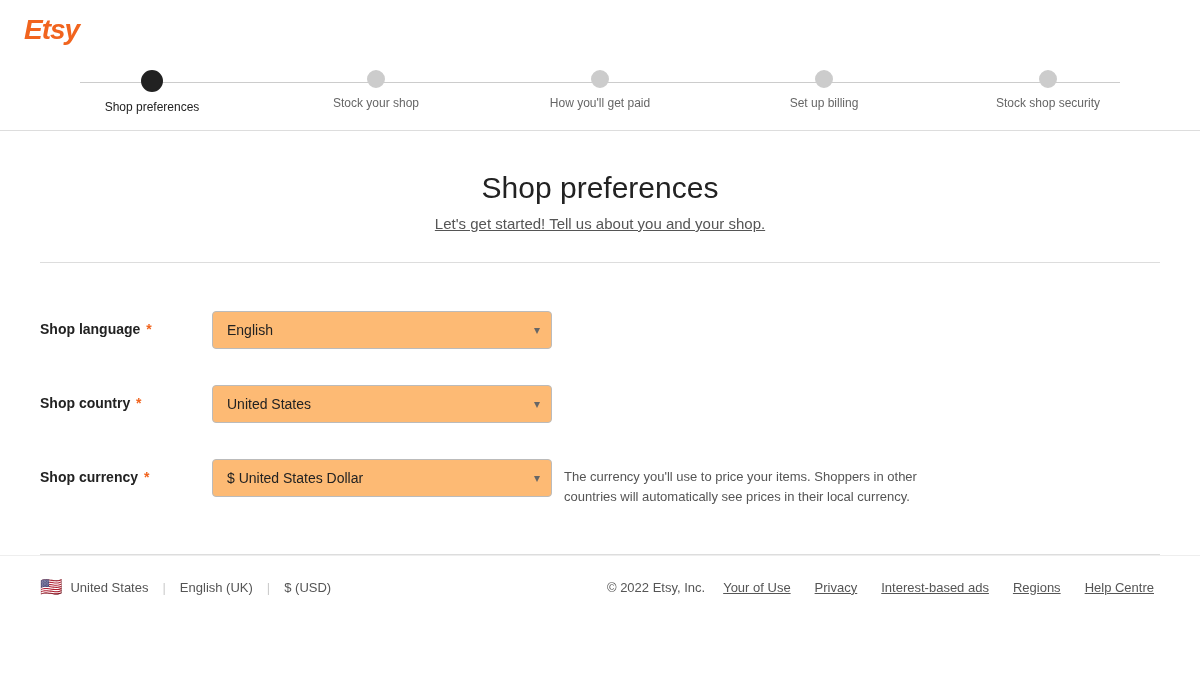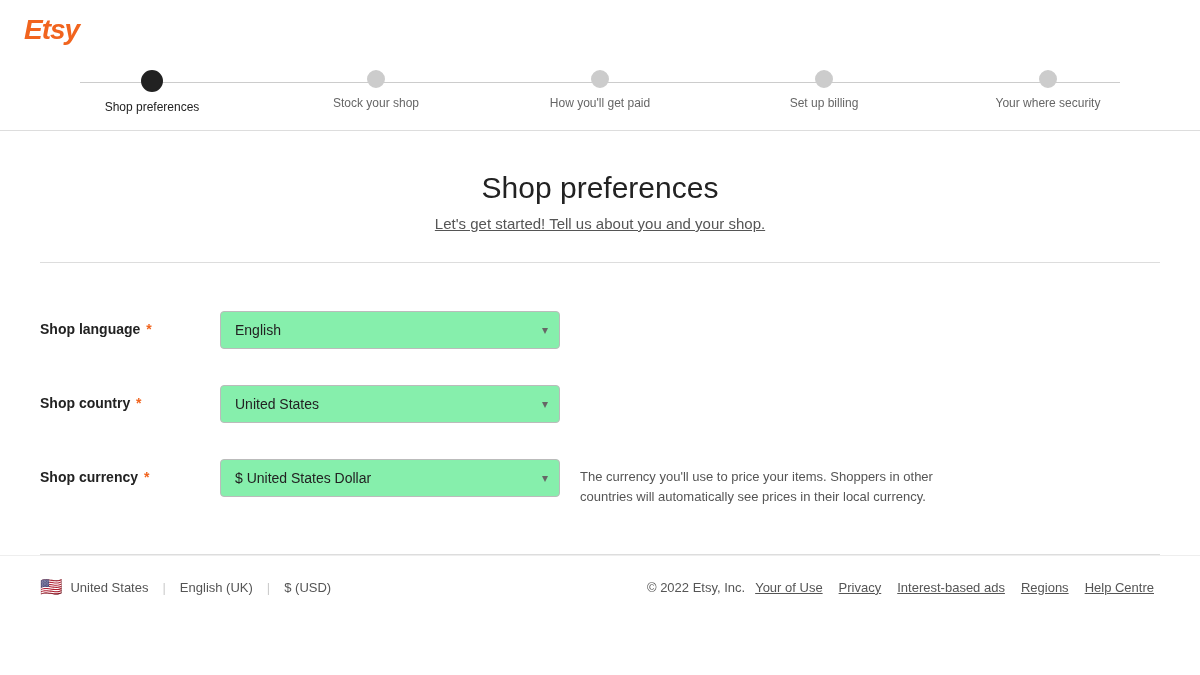--- a/index.html
+++ b/index.html
@@ -99,21 +99,21 @@
     
     .form-section {
       border-top: 1px solid #ddd;
       border-bottom: 1px solid #ddd;
       padding: 30px 0;
     }
     .form-row {
       display: flex;
       align-items: flex-start;
       padding: 18px 0;
-      gap: 20px;
+      gap: 12px;
     }
     .form-label {
       width: 160px;
       font-size: 14px;
       font-weight: 600;
       padding-top: 10px;
       flex-shrink: 0;
       color: #222;
     }
     .required-asterisk {
@@ -127,21 +127,21 @@
     .select-wrapper {
       position: relative;
     }
     .select-wrapper select {
       width: 100%;
       padding: 10px 36px 10px 14px;
       border: 1px solid #bbb;
       border-radius: 4px;
       font-size: 14px;
       color: #222;
-      background: #86efac;
+      background: #fdba74;
       appearance: none;
       -webkit-appearance: none;
       cursor: pointer;
       outline: none;
     }
     .chevron-icon {
       position: absolute;
       right: 12px;
       top: 50%;
       transform: translateY(-50%);
@@ -181,21 +181,21 @@
     .flag-emoji {
       font-size: 18px;
     }
     .footer-sep {
       color: #ccc;
       margin: 0 6px;
     }
     .footer-right {
       display: flex;
       align-items: center;
-      gap: 4px;
+      gap: 12px;
       font-size: 13px;
       color: #555;
     }
     .footer-right a {
       color: #555;
       text-decoration: underline;
       margin: 0 6px;
     }
 
     
@@ -225,21 +225,21 @@
   <div class="step">
     <div class="step-dot"></div>
     <span class="step-label">How you'll get paid</span>
   </div>
   <div class="step">
     <div class="step-dot"></div>
     <span class="step-label">Set up billing</span>
   </div>
   <div class="step">
     <div class="step-dot"></div>
-    <span class="step-label">Your where security</span>
+    <span class="step-label">Stock shop security</span>
   </div>
 </div>
 
 <div class="main">
   <h1 class="page-title">Shop preferences</h1>
   <p class="page-subtitle">Let's get started! Tell us about you and your shop.</p>
 
   <div class="form-section">
 
     <div class="form-row">

